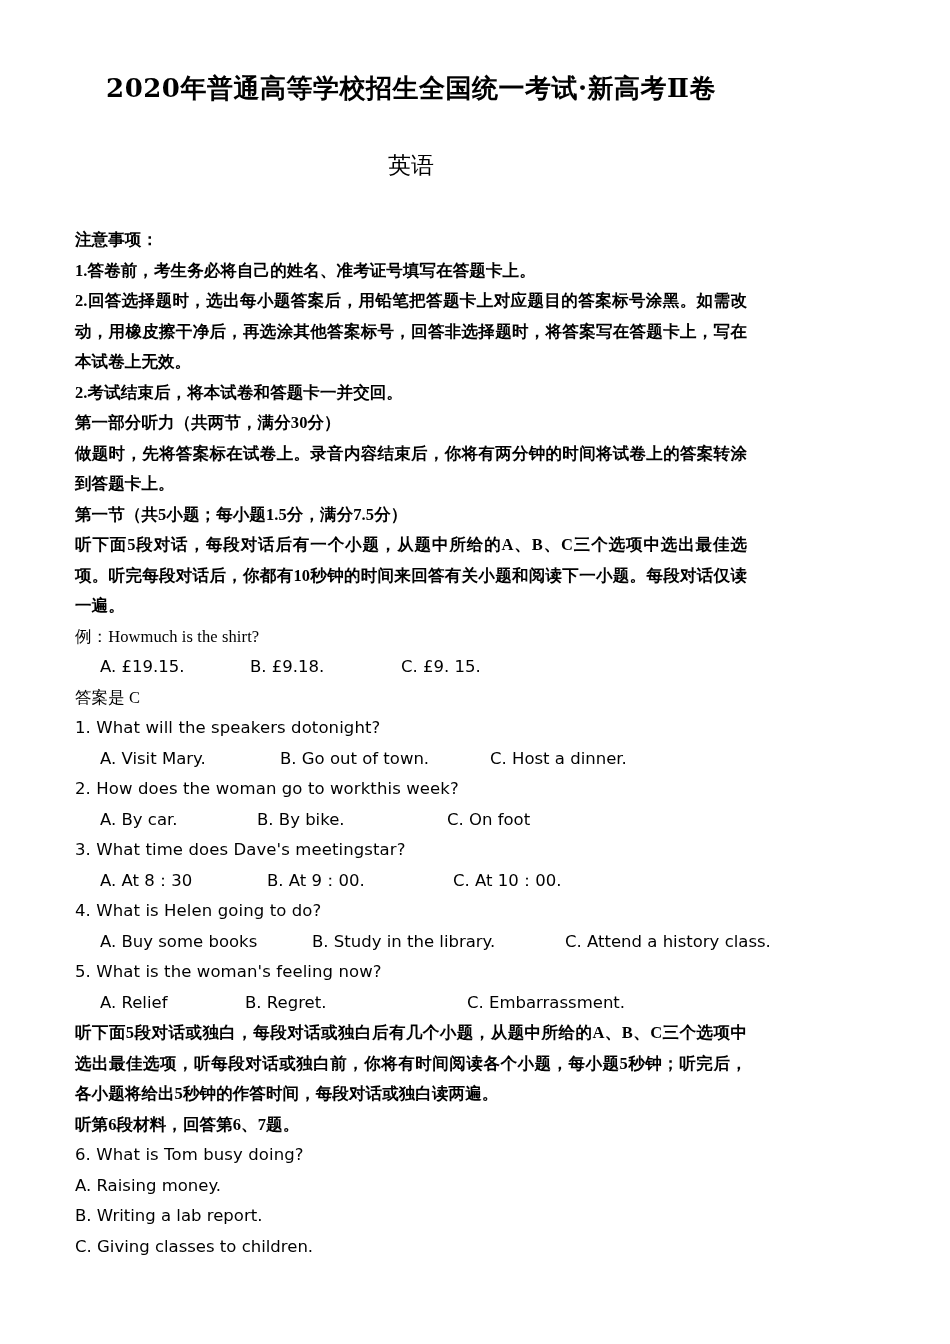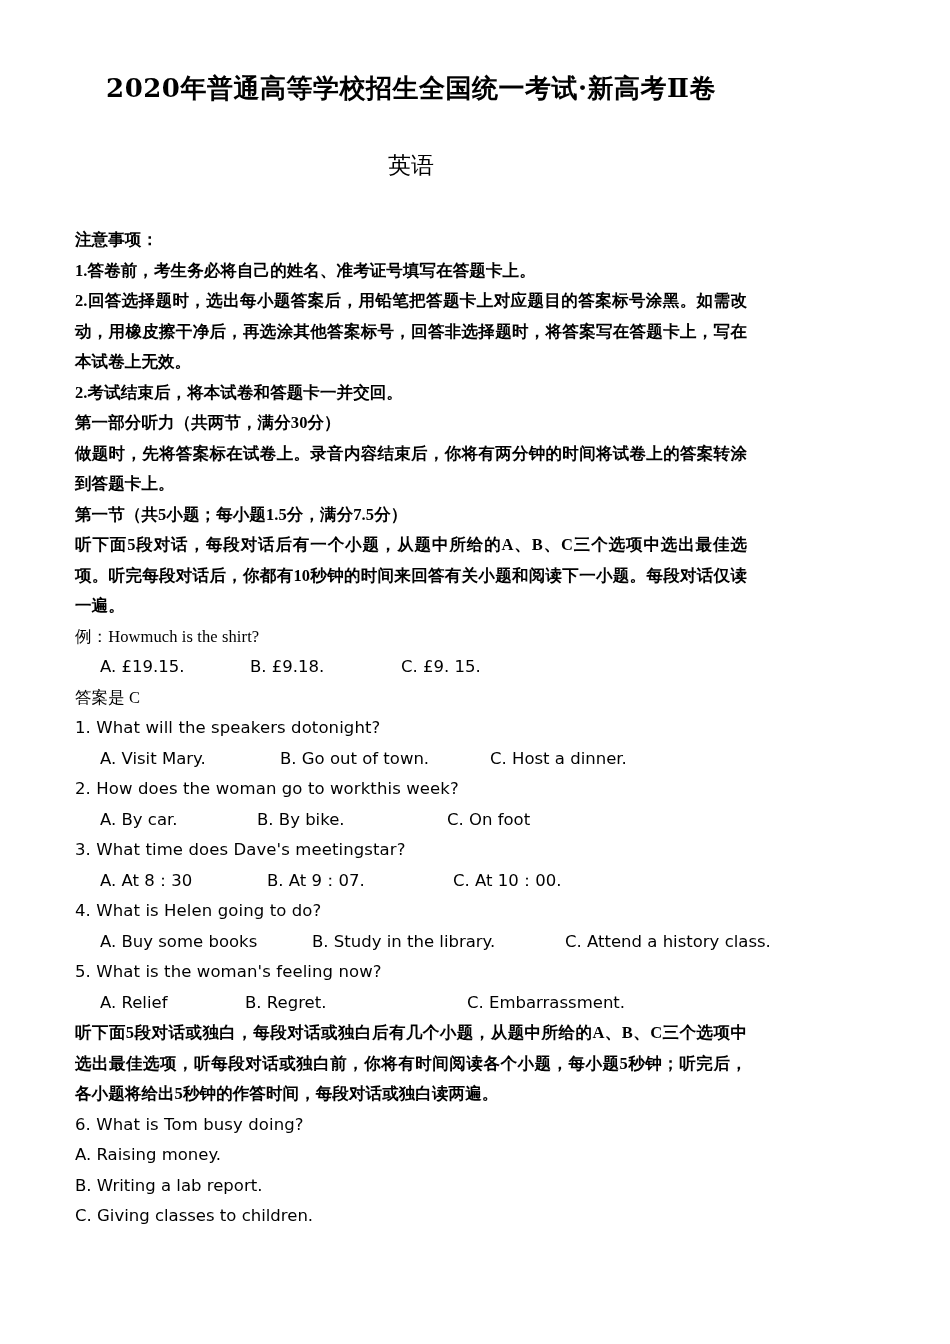--- a/index.html
+++ b/index.html
@@ -150,39 +150,40 @@
     <div class="line en">2. How does the woman go to workthis week?</div>
     <div class="opt-row cols-q2">
       <span class="opt a">A. By car.</span>
       <span class="opt b">B. By bike.</span>
       <span class="opt c">C. On foot</span>
     </div>
 
     <div class="line en">3. What time does Dave's meetingstar?</div>
     <div class="opt-row cols-q3">
       <span class="opt a">A. At 8：30</span>
-      <span class="opt b">B. At 9：07.</span>
+      <span class="opt b">B. At 9：00.</span>
       <span class="opt c">C. At 10：00.</span>
     </div>
 
     <div class="line en">4. What is Helen going to do?</div>
     <div class="opt-row cols-q4">
       <span class="opt a">A. Buy some books</span>
       <span class="opt b">B. Study in the library.</span>
       <span class="opt c">C. Attend a history class.</span>
     </div>
 
     <div class="line en">5. What is the woman's feeling now?</div>
     <div class="opt-row cols-q5">
       <span class="opt a">A. Relief</span>
       <span class="opt b">B. Regret.</span>
       <span class="opt c">C. Embarrassment.</span>
     </div>
 
     <div class="line cn">听下面5段对话或独白，每段对话或独白后有几个小题，从题中所给的A、B、C三个选项中选出最佳选项，听每段对话或独白前，你将有时间阅读各个小题，每小题5秒钟；听完后，各小题将给出5秒钟的作答时间，每段对话或独白读两遍。</div>
+    <div class="line cn">听第6段材料，回答第6、7题。</div>
 
     <div class="line en">6. What is Tom busy doing?</div>
     <div class="stacked-opt">A. Raising money.</div>
     <div class="stacked-opt">B. Writing a lab report.</div>
     <div class="stacked-opt">C. Giving classes to children.</div>
 
   </div>
 </div>
 
 </body></html>

